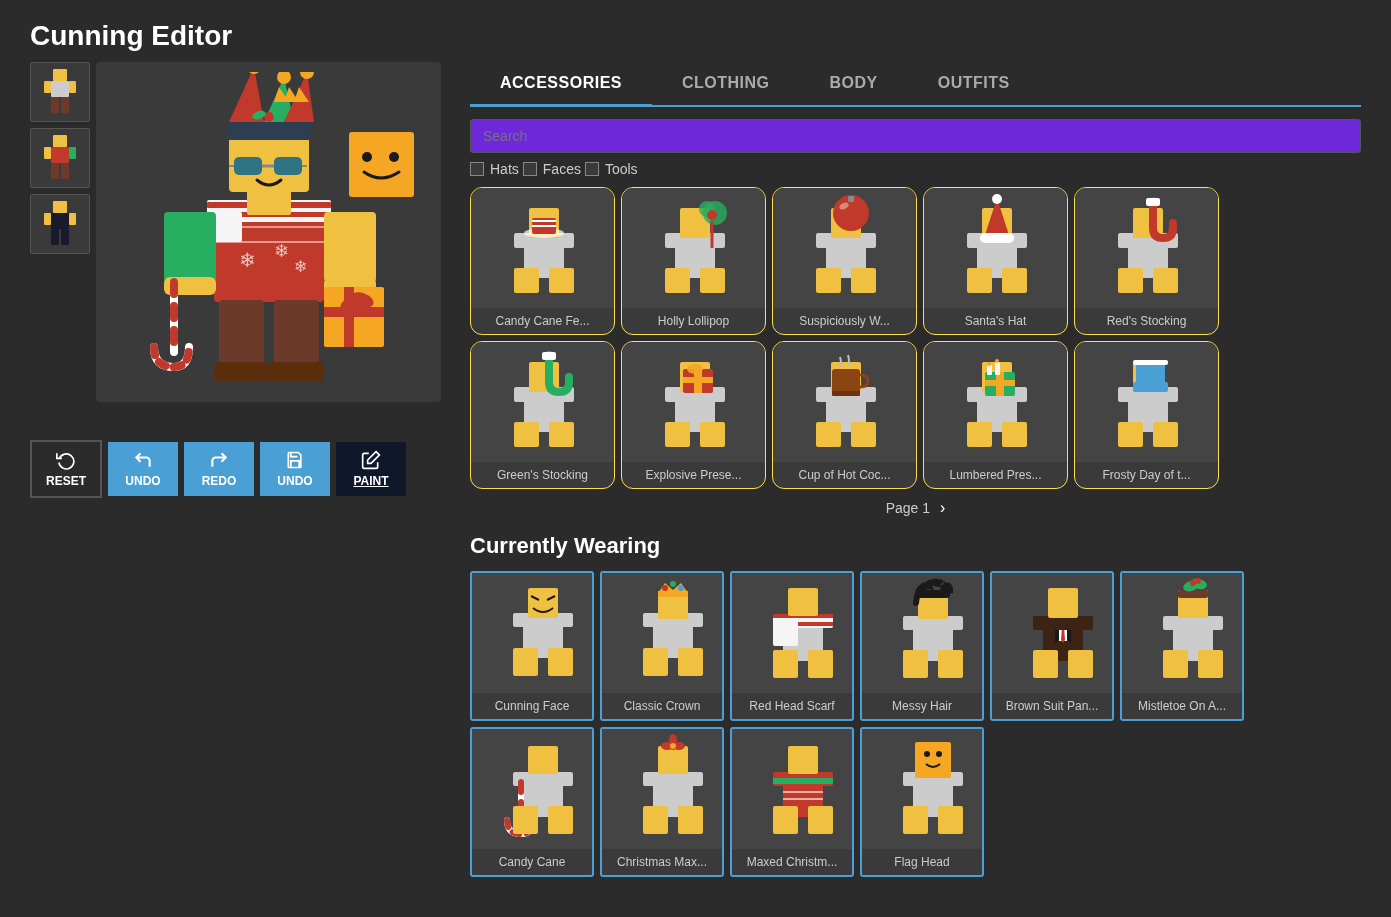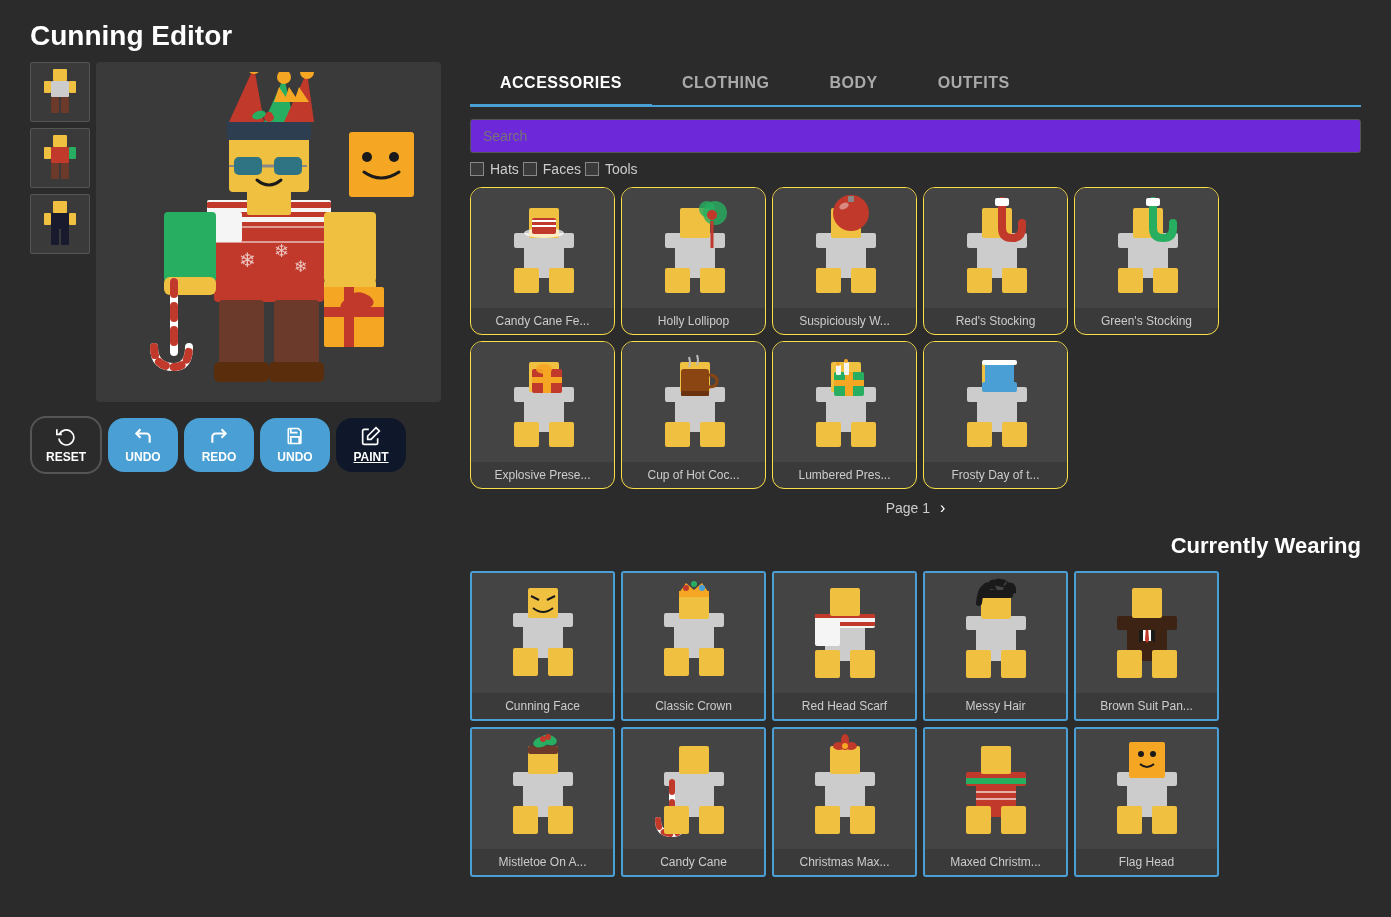--- a/index.html
+++ b/index.html
@@ -77,25 +77,26 @@
       align-items: center;
     }
 
     .btn {
       display: flex;
       flex-direction: column;
       align-items: center;
       justify-content: center;
       padding: 8px 14px;
       cursor: pointer;
-      border-radius: 16px;
+      border-radius: 0;
       font-size: 12px;
       font-weight: bold;
       gap: 4px;
       border: none;
+      margin-top: 24px;
     }
 
     .btn-reset {
       background: #2b2b2b;
       border: 2px solid #555;
       color: #fff;
       min-width: 70px;
     }
 
     .btn-undo {
@@ -248,31 +249,30 @@
       color: #fff;
       font-size: 16px;
     }
 
     
     .section-title {
       font-size: 22px;
       font-weight: bold;
       color: #fff;
       margin-bottom: 12px;
-      text-align: right;
     }
 
     .wearing-grid {
       display: flex;
       flex-wrap: wrap;
       gap: 6px;
     }
 
     .wearing-card {
-      width: 145px;
+      width: 124px;
       background: #3a3a3a;
       border: 2px solid #4a9fd4;
       border-radius: 3px;
       cursor: pointer;
       overflow: hidden;
       flex-shrink: 0;
     }
 
     .wearing-img {
       width: 141px;
@@ -546,20 +546,36 @@
             <circle cx="55" cy="20" r="18" fill="url(#sphereGrad)" opacity="0.6"></circle>
             <ellipse cx="48" cy="13" rx="5" ry="3" fill="#fff" opacity="0.4" transform="rotate(-25,48,13)"></ellipse>
             <rect x="52" y="3" width="6" height="6" fill="#888" rx="1"></rect>
             <rect x="20" y="75" width="25" height="25" fill="#f0c040" rx="2"></rect>
             <rect x="55" y="75" width="25" height="25" fill="#f0c040" rx="2"></rect>
           </svg>
         </div>
         <div class="item-label">Suspiciously W...</div>
       </div>
 
+      <div class="item-card">
+        <div class="item-img">
+          <svg width="100" height="110" viewBox="0 0 100 110">
+            <rect x="30" y="50" width="40" height="35" fill="#ccc" rx="2"></rect>
+            <rect x="20" y="40" width="60" height="15" fill="#ccc" rx="2"></rect>
+            <rect x="35" y="15" width="30" height="30" fill="#f0c040" rx="2"></rect>
+
+            <polygon points="50,5 38,42 62,42" fill="#c0392b"></polygon>
+            <rect x="33" y="40" width="34" height="10" fill="#fff" rx="5"></rect>
+            <circle cx="50" cy="6" r="5" fill="#fff"></circle>
+            <rect x="20" y="75" width="25" height="25" fill="#f0c040" rx="2"></rect>
+            <rect x="55" y="75" width="25" height="25" fill="#f0c040" rx="2"></rect>
+          </svg>
+        </div>
+        <div class="item-label">Santa's Hat</div>
+      </div>
 
       <div class="item-card">
         <div class="item-img">
           <svg width="100" height="110" viewBox="0 0 100 110">
             <rect x="30" y="50" width="40" height="35" fill="#ccc" rx="2"></rect>
             <rect x="20" y="40" width="60" height="15" fill="#ccc" rx="2"></rect>
             <rect x="35" y="15" width="30" height="30" fill="#f0c040" rx="2"></rect>
 
             <path d="M55 8 L55 35 Q55 45 65 45 Q75 45 75 35 L75 30" stroke="#c0392b" stroke-width="8" fill="none" stroke-linecap="round"></path>
             <rect x="48" y="5" width="14" height="8" fill="#fff" rx="2"></rect>

